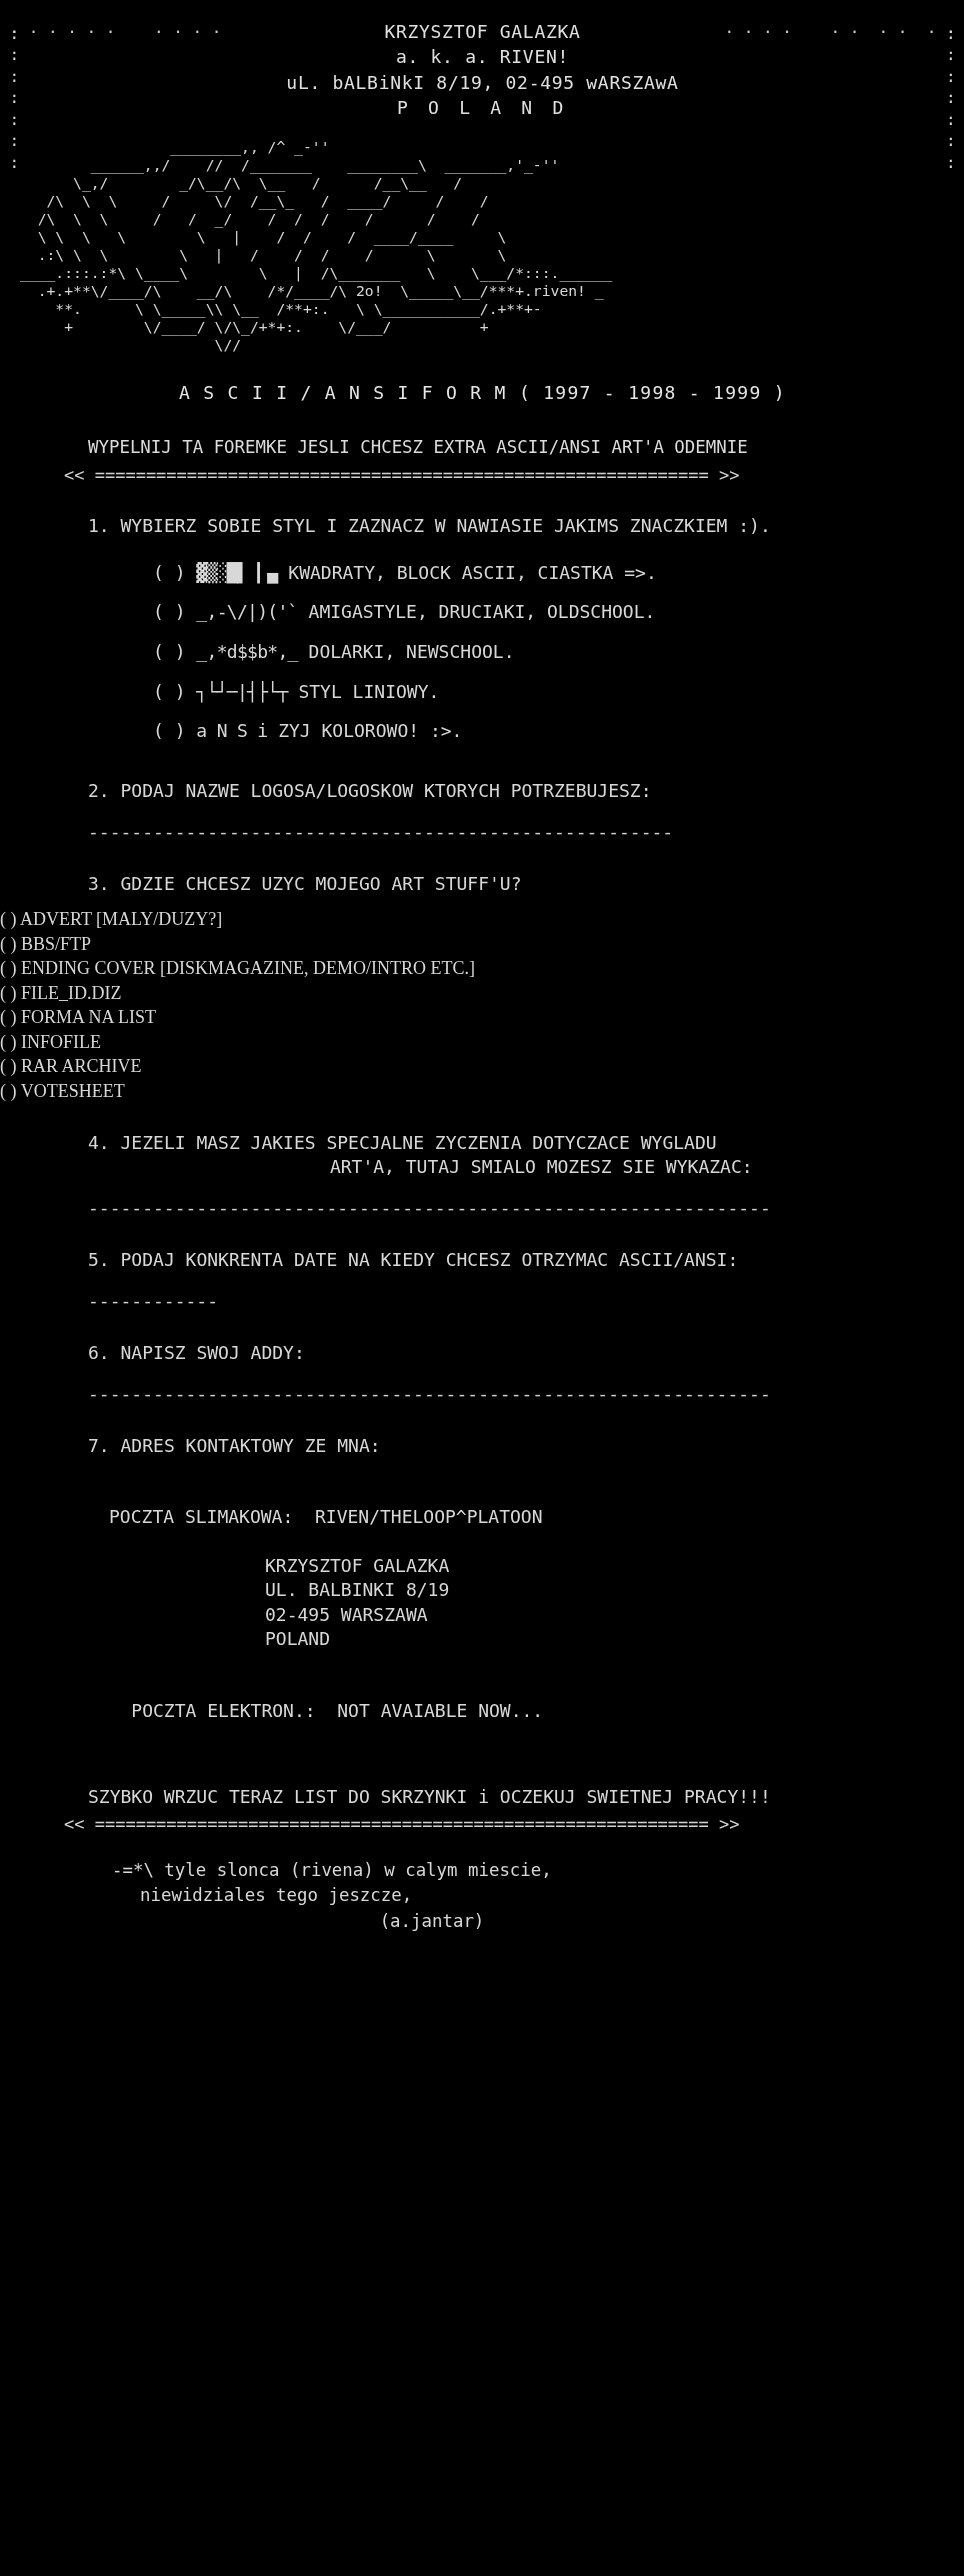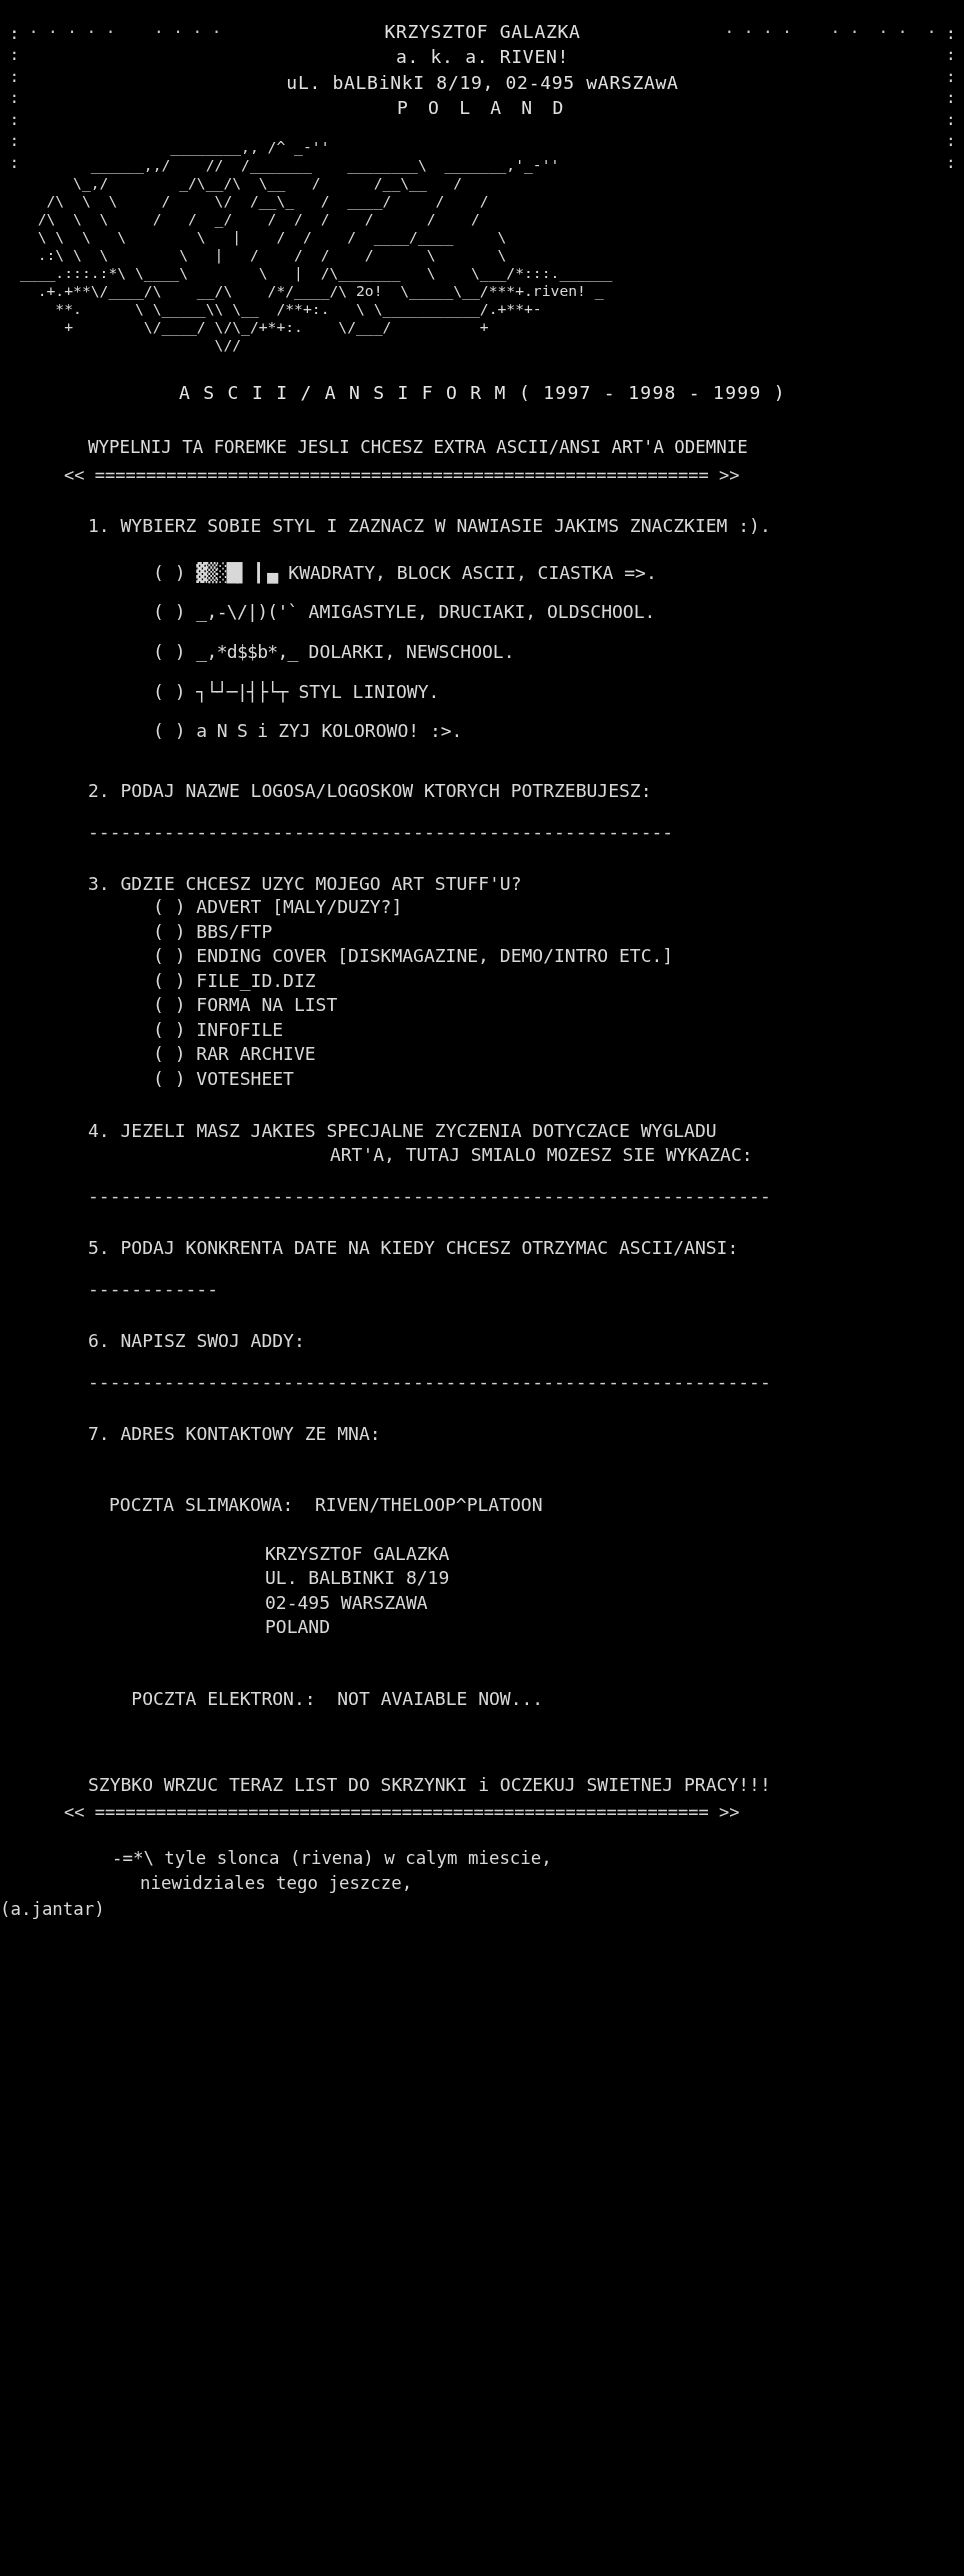--- a/index.html
+++ b/index.html
@@ -105,23 +105,23 @@
   .opts {
     padding-left: 153px;
     margin-top: 14.7px;
     line-height: 2.2;
   }
   .blocky {
     font-family: "DejaVu Sans Mono", monospace;
     letter-spacing: -0.7px;
   }
   .sublist {
-    padding-left: 153px;
-    margin-top: 0;
+    margin-top: 12px;
     line-height: 1.36;
+    font-family: Liberation Serif, serif;
   }
   .answerline {
     padding-left: 88px;
     margin-top: 17.4px;
     color: #d0d0d0;
   }
   .contact {
     padding-left: 44px;
     margin-top: 23px;
     line-height: 1.36;
@@ -139,21 +139,21 @@
     margin-top: 31px;
     font-size: 17.4px;
   }
   .poem {
     padding-left: 112px;
     margin-top: 23px;
     line-height: 1.42;
     font-size: 17.4px;
   }
   .sig {
-    text-align: left;
+    text-align: center;
     padding-right: 101px;
     margin-top: 2.7px;
     font-size: 17.4px;
   }
 </style>
 </head>
 <body>
 
 <div class="page">
 

